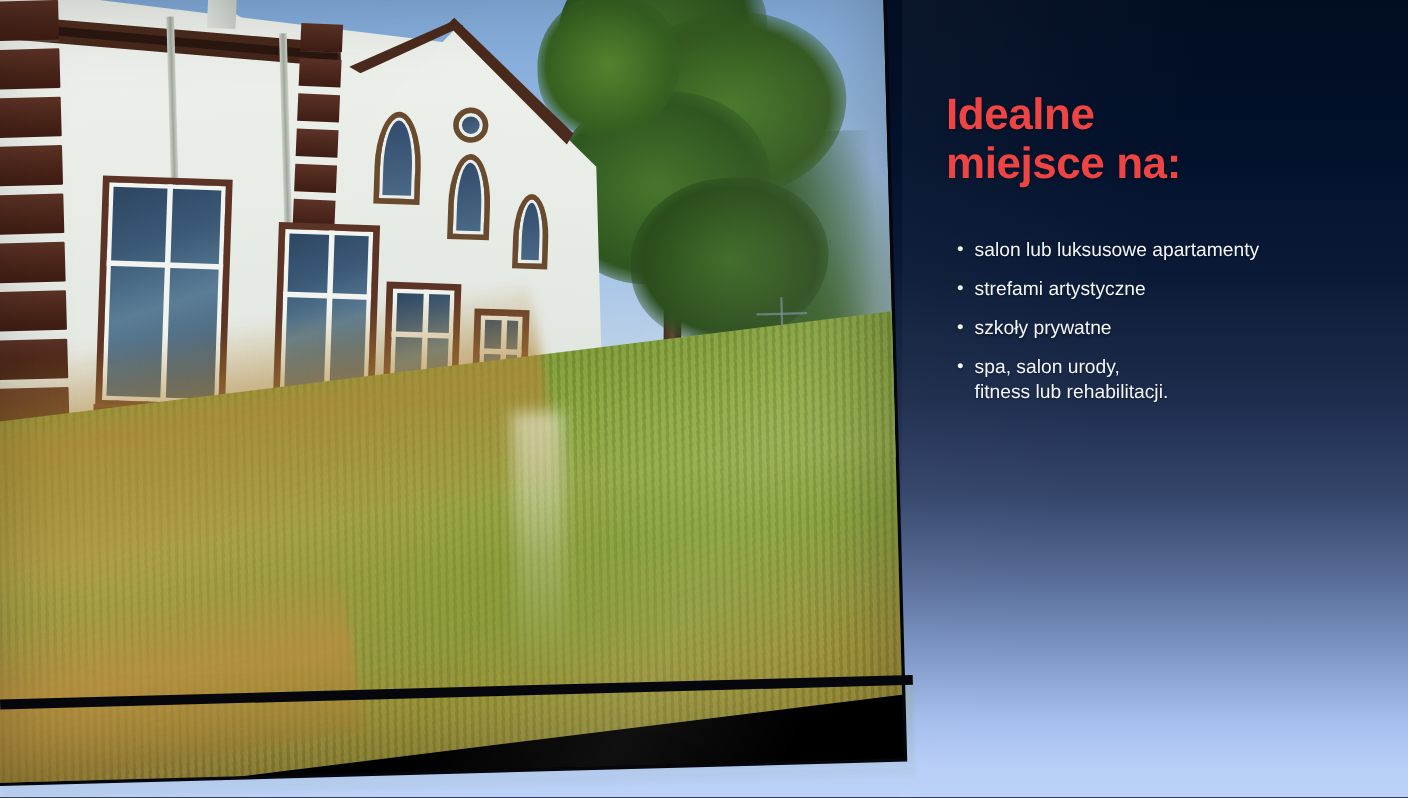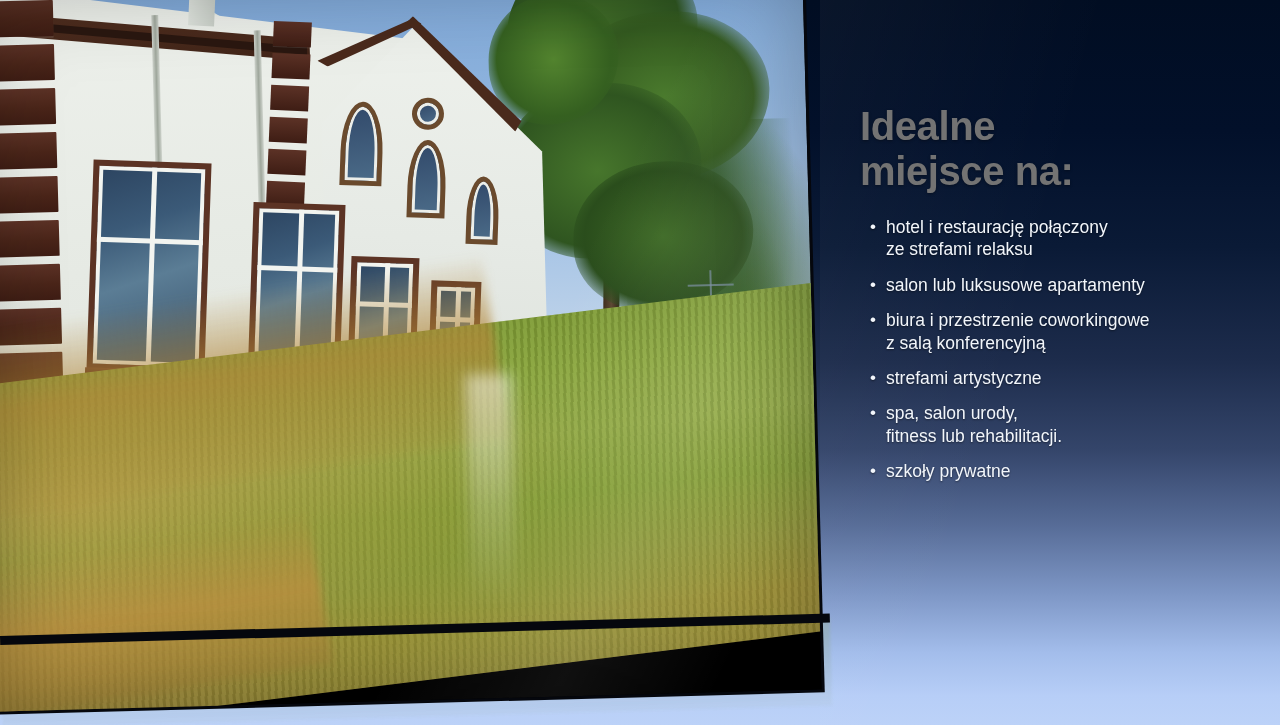--- a/index.html
+++ b/index.html
@@ -246,22 +246,22 @@
     position:absolute; left:0px; top:636px; width:830px; height:9px;
     transform:rotate(-1.55deg); transform-origin:0 0;
     background:#05070d;
   }
 
   
   .panel{
     position:absolute; left:846px; top:0; width:434px; height:725px;
   }
   .title{
-    position:absolute; left:14px; top:104px;
-    color:#737373;
+    position:absolute; left:14px; top:82px;
+    color:#ef4444;
     font-size:40px; font-weight:bold; line-height:1.13;
     letter-spacing:-0.4px;
     text-shadow:0 1px 3px rgba(0,0,0,.35);
     white-space:pre-line;
   }
   .bullets{
     position:absolute; left:24px; top:216px; width:360px;
     list-style:none;
   }
   .bullets li{
@@ -394,25 +394,21 @@
       <div class="photo-vignette"></div>
     </div>
   </div>
 
   <div class="reflection-dark"></div>
 
   <div class="panel">
     <h1 class="title">Idealne
 miejsce na:</h1>
     <ul class="bullets">
-      <li>hotel i restaurację połączony
-ze strefami relaksu</li>
       <li>salon lub luksusowe apartamenty</li>
-      <li>biura i przestrzenie coworkingowe
- z salą konferencyjną</li>
       <li>strefami artystyczne</li>
+      <li>szkoły prywatne</li>
       <li>spa, salon urody,
 fitness lub rehabilitacji.</li>
-      <li>szkoły prywatne</li>
     </ul>
   </div>
 
 </div>
 
 </body></html>

